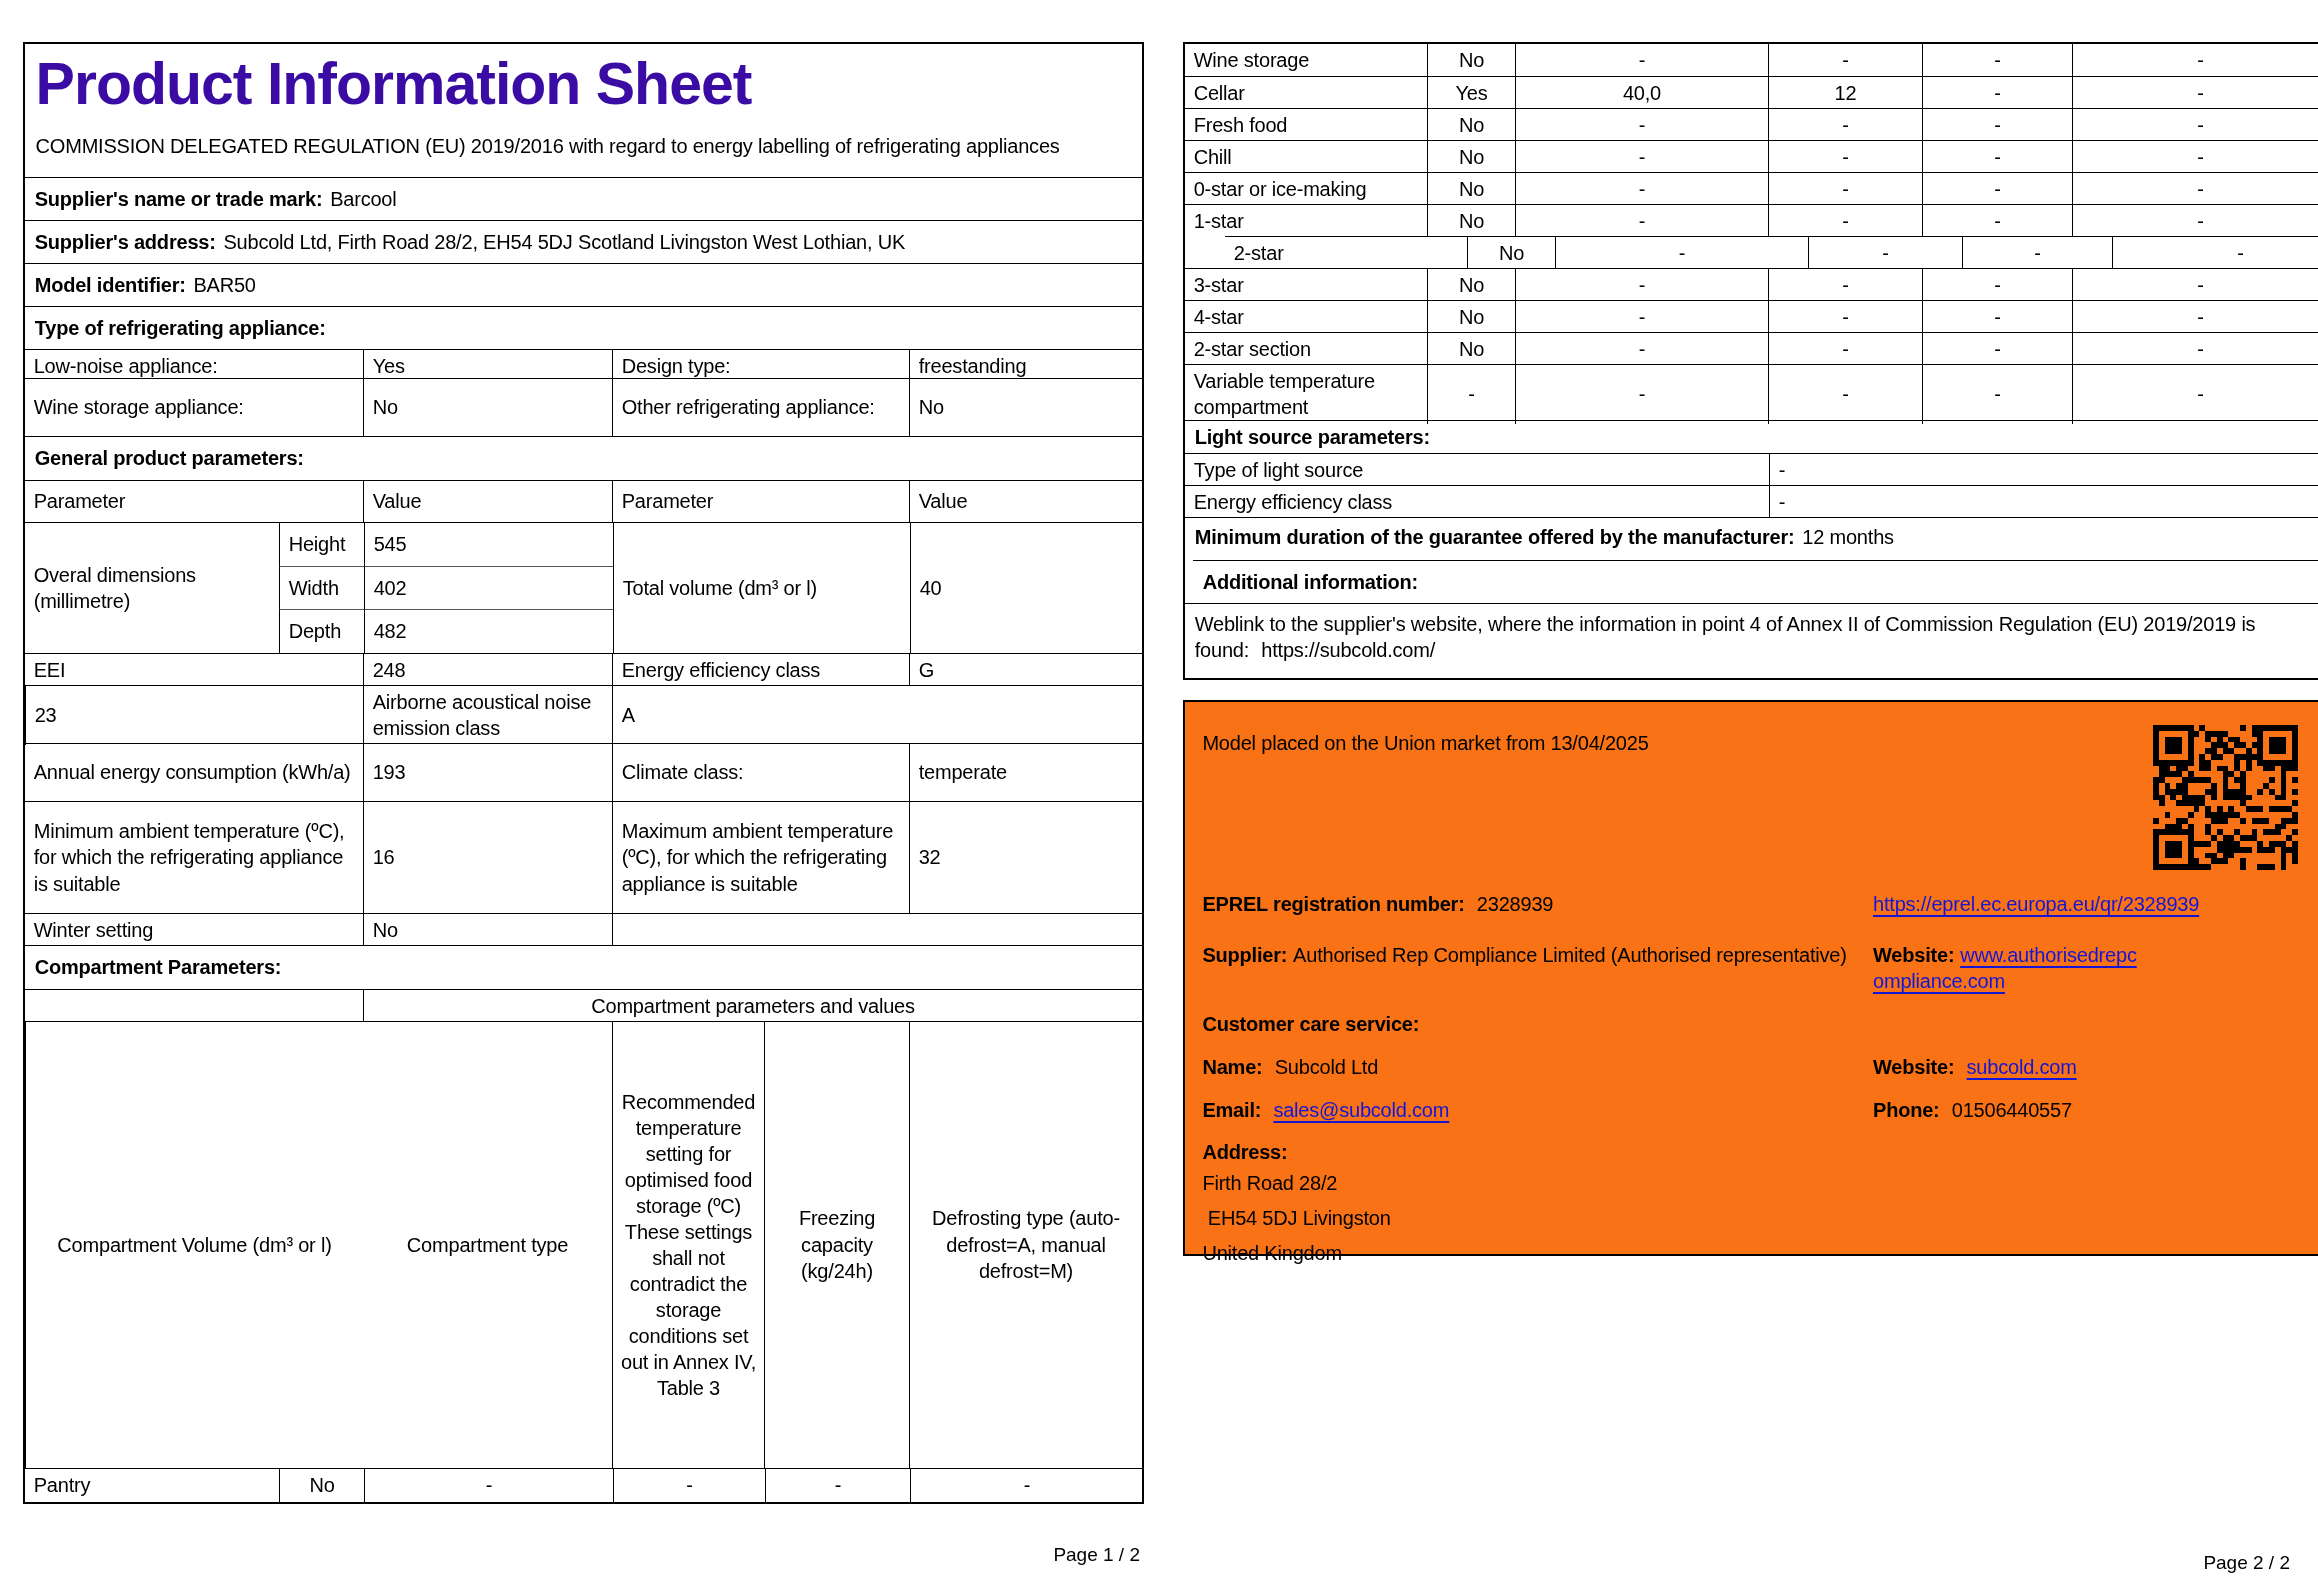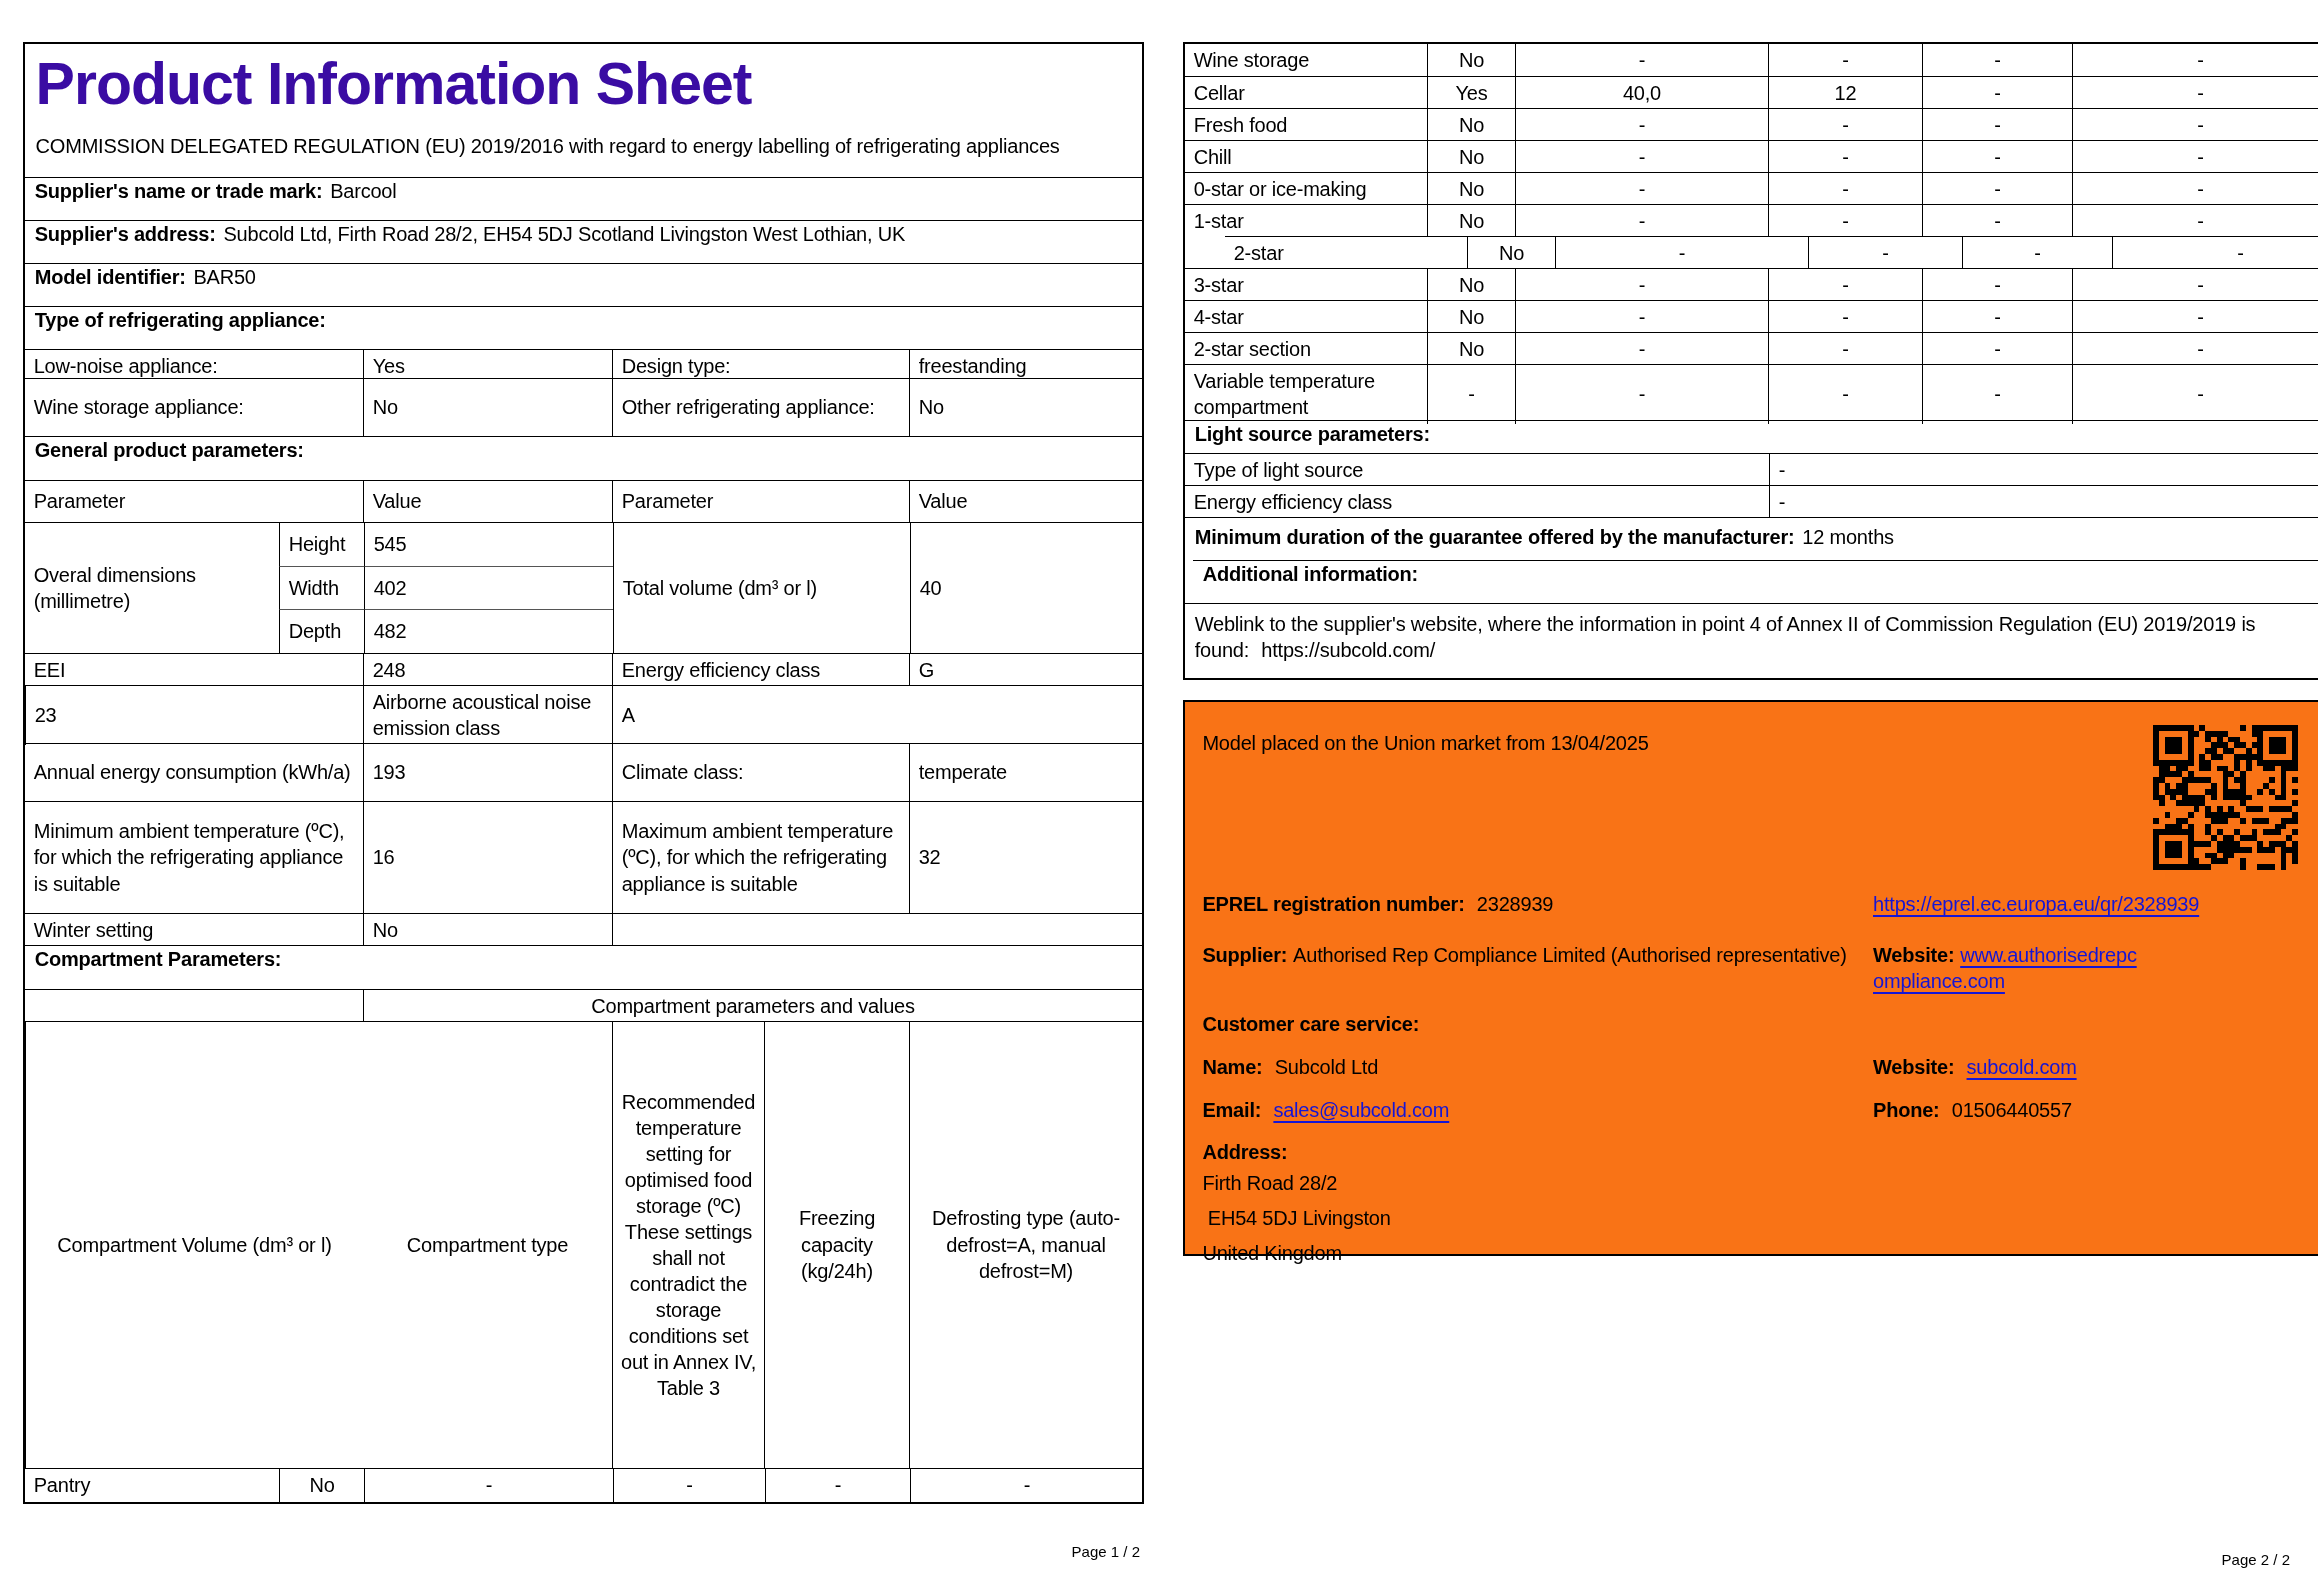--- a/index.html
+++ b/index.html
@@ -1,20 +1,20 @@
 <!DOCTYPE html>
 <html lang="en" style="font-size:7.7px"><head>
 <meta charset="utf-8">
 <style>
   html,body{margin:0;padding:0;background:#fff;}
   #root{position:relative;width:2319px;height:1594px;background:#fff;
         font-family:"Liberation Sans",sans-serif;color:#000;font-size:20px;line-height:1.32;letter-spacing:-0.2px;}
   .b{font-weight:700;}
   
-  .row{display:flex;align-items:flex-start;border-top:1.9px solid #000;box-sizing:border-box;}
+  .row{display:flex;align-items:center;border-top:1.9px solid #000;box-sizing:border-box;}
   .row:first-child{border-top:none;}
   .cell{display:flex;align-items:center;height:100%;box-sizing:border-box;padding:2.9px 6.8px 2.9px 8.7px;}
   .bl{border-left:1.4px solid #000;}
   .ctr{justify-content:center;text-align:center;padding:2.9px 3.9px;}
   
   #page1{position:absolute;left:23px;top:42px;width:1117px;border:2.4px solid #000;box-sizing:content-box;background:#fff;}
   .g4{display:grid;grid-template-columns:338px 249px 297px 233px;border-top:1.9px solid #000;box-sizing:border-box;}
   .g6L{display:grid;grid-template-columns:254px 85px 249px 152px 145px 233px;border-top:1.9px solid #000;box-sizing:border-box;}
   .titleblock{padding:6.8px 9.7px 3.9px 10.6px;box-sizing:border-box;}
   .titleblock h1{margin:0 0 16.4px 0;font-size:59px;line-height:1.12;letter-spacing:-1px;}
@@ -31,21 +31,21 @@
   #p2box1{border:2.4px solid #000;background:#fff;box-sizing:content-box;}
   .g6R{display:grid;grid-template-columns:242px 88px 253px 154px 150px 256px;border-top:1.9px solid #000;box-sizing:border-box;}
   .g6R:first-child{border-top:none;}
   .g2R{display:grid;grid-template-columns:584px 559px;border-top:1.9px solid #000;box-sizing:border-box;}
   #p2box2{position:relative;margin-top:20px;border:2.4px solid #000;height:556px;background:#f97316;box-sizing:border-box;}
   #p2box2 .abs{position:absolute;}
   a,.link{color:#1515d6;text-decoration:underline;text-underline-offset:3.9px;}
   .qr{position:absolute;right:25px;top:23px;display:grid;grid-template-columns:repeat(25,5.8px);grid-auto-rows:5.8px;}
   .qr i{display:block;}
   .qr i.d{background:#000;}
-  .footer{position:absolute;font-size:15px;letter-spacing:0;}
+  .footer{position:absolute;font-size:19px;letter-spacing:0;}
   #footer1{left:990px;top:1542px;width:150px;text-align:right;}
   #footer2{left:2140px;top:1550px;width:150px;text-align:right;}
   .addr{white-space:pre-wrap;line-height:1.75;}
   .wrapcol{display:block;padding-top:3.9px;}
   .wrapcol .lbl{margin-right:5.8px;}
 </style>
 </head>
 <body>
 
 <div id="root">

